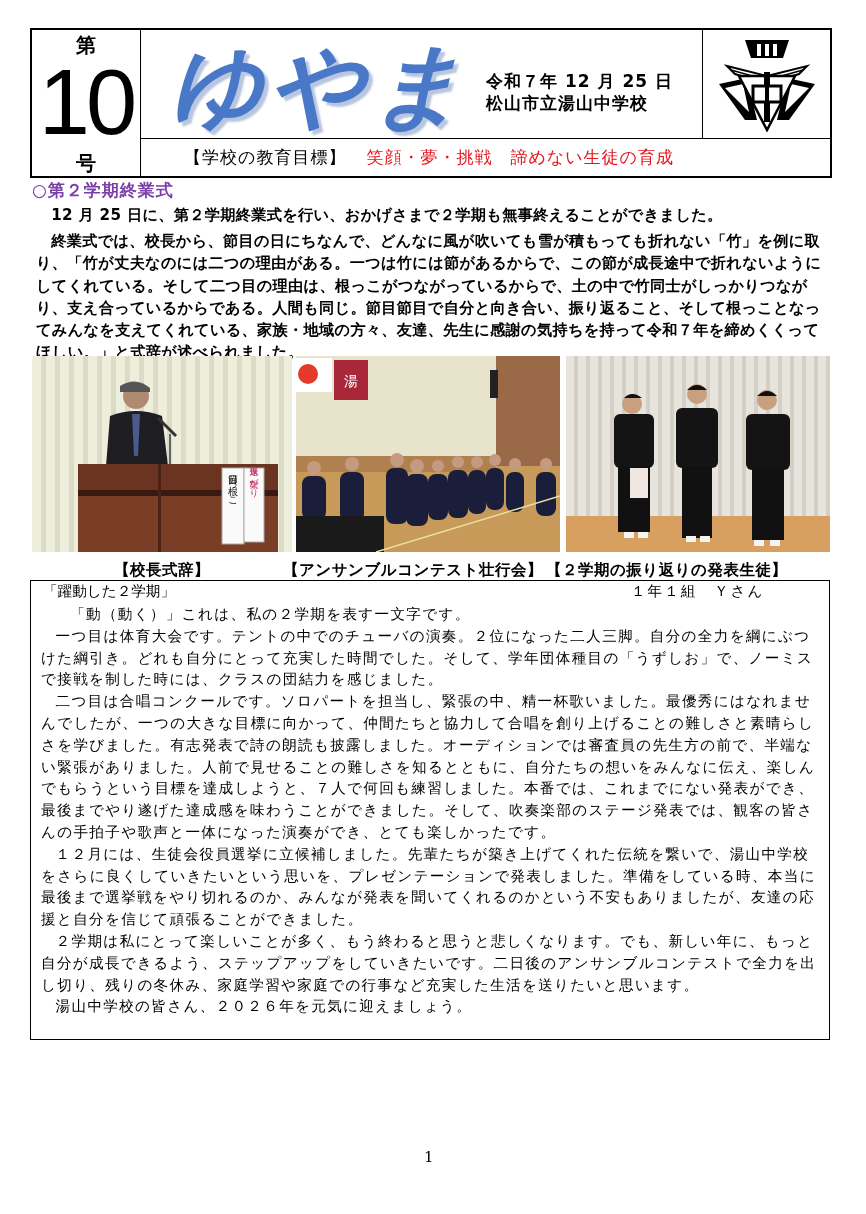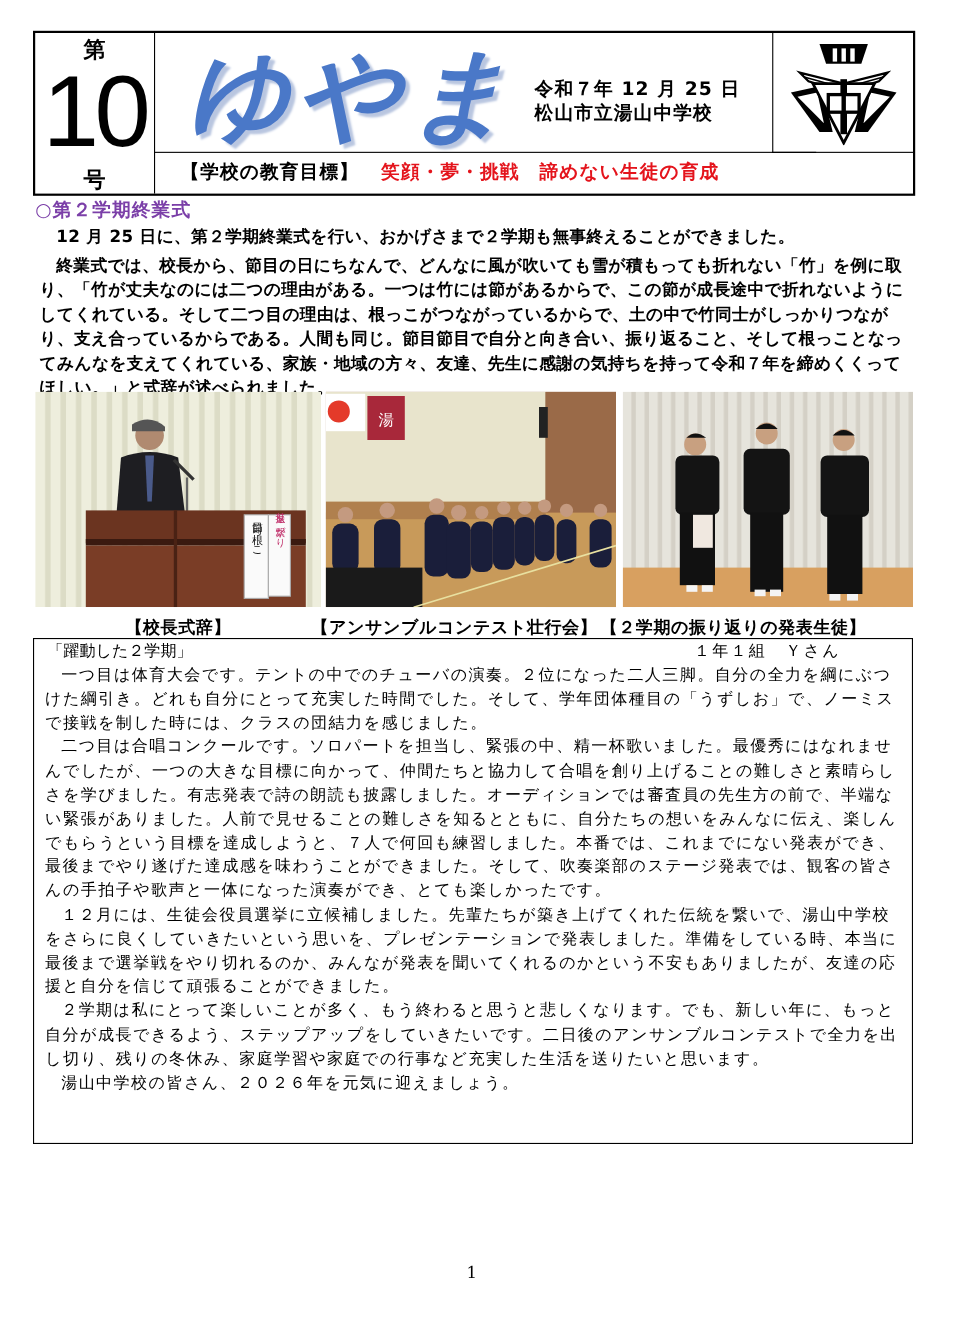--- a/index.html
+++ b/index.html
@@ -23,21 +23,21 @@
                  letter-spacing: 6px; text-shadow: 4px 4px 2px #b9c6e0; }
   .date-block { position: absolute; left: 346px; top: 40px; font-size: 17px; font-weight: bold;
                 line-height: 22px; letter-spacing: 1px; }
 
   .logo-box { position: absolute; left: 670px; top: 0; width: 128px; height: 108px;
               border-left: 1.5px solid #000; border-bottom: 1.5px solid #000; display: flex;
               align-items: center; justify-content: center; }
   .logo-box svg { width: 100px; height: 96px; }
 
   .motto { position: absolute; left: 108px; top: 108px; width: 690px; height: 38px;
-           font-size: 17px; font-weight: bold; line-height: 38px; padding-left: 24px; box-sizing: border-box; }
+           font-size: 17px; font-weight: normal; line-height: 38px; padding-left: 44px; box-sizing: border-box; }
   .motto-label { color: #000; margin-right: 20px; letter-spacing: 1px; }
   .motto-value { color: #e4141c; letter-spacing: 1px; }
 
   
   .section-heading { position: absolute; left: 32px; top: 179px; font-size: 17px; font-weight: bold;
                      color: #7b3fa8; letter-spacing: 1px; }
   .section-body { position: absolute; left: 32px; top: 200px; width: 804px; font-size: 15.2px;
                   font-weight: bold; line-height: 22.2px; letter-spacing: 0.3px; }
   .section-body p { margin: 4px; text-indent: 1em; }
 
@@ -227,20 +227,21 @@
 </div>
 
 <div class="caption cap-1">【校長式辞】</div>
 <div class="caption cap-2">【アンサンブルコンテスト壮行会】</div>
 <div class="caption cap-3">【２学期の振り返りの発表生徒】</div>
 
 <div class="essay">
   <div class="essay-title">「躍動した２学期」</div>
   <div class="essay-author">１年１組　Ｙさん</div>
   <div class="essay-body">
+    <p class="indent2">「動（動く）」これは、私の２学期を表す一文字です。</p>
     <p>一つ目は体育大会です。テントの中でのチューバの演奏。２位になった二人三脚。自分の全力を綱にぶつけた綱引き。どれも自分にとって充実した時間でした。そして、学年団体種目の「うずしお」で、ノーミスで接戦を制した時には、クラスの団結力を感じました。</p>
     <p>二つ目は合唱コンクールです。ソロパートを担当し、緊張の中、精一杯歌いました。最優秀にはなれませんでしたが、一つの大きな目標に向かって、仲間たちと協力して合唱を創り上げることの難しさと素晴らしさを学びました。有志発表で詩の朗読も披露しました。オーディションでは審査員の先生方の前で、半端ない緊張がありました。人前で見せることの難しさを知るとともに、自分たちの想いをみんなに伝え、楽しんでもらうという目標を達成しようと、７人で何回も練習しました。本番では、これまでにない発表ができ、最後までやり遂げた達成感を味わうことができました。そして、吹奏楽部のステージ発表では、観客の皆さんの手拍子や歌声と一体になった演奏ができ、とても楽しかったです。</p>
     <p>１２月には、生徒会役員選挙に立候補しました。先輩たちが築き上げてくれた伝統を繋いで、湯山中学校をさらに良くしていきたいという思いを、プレゼンテーションで発表しました。準備をしている時、本当に最後まで選挙戦をやり切れるのか、みんなが発表を聞いてくれるのかという不安もありましたが、友達の応援と自分を信じて頑張ることができました。</p>
     <p>２学期は私にとって楽しいことが多く、もう終わると思うと悲しくなります。でも、新しい年に、もっと自分が成長できるよう、ステップアップをしていきたいです。二日後のアンサンブルコンテストで全力を出し切り、残りの冬休み、家庭学習や家庭での行事など充実した生活を送りたいと思います。</p>
     <p>湯山中学校の皆さん、２０２６年を元気に迎えましょう。</p>
   </div>
 </div>
 
 <div class="page-number">1</div>
 

